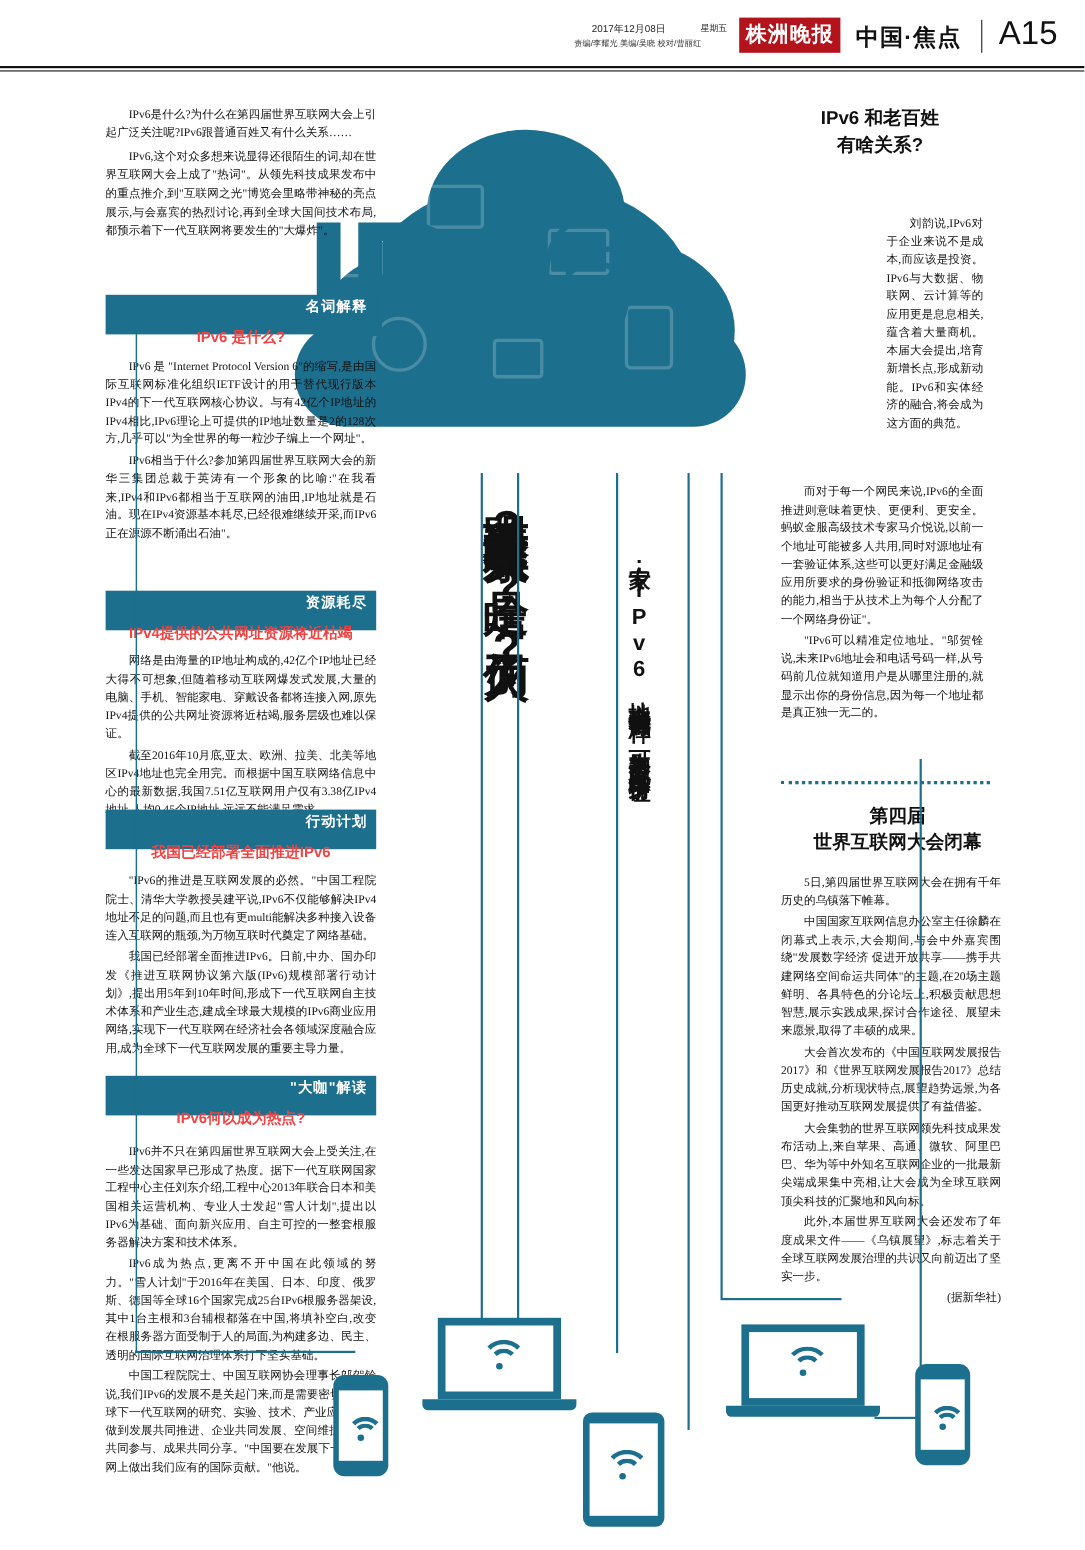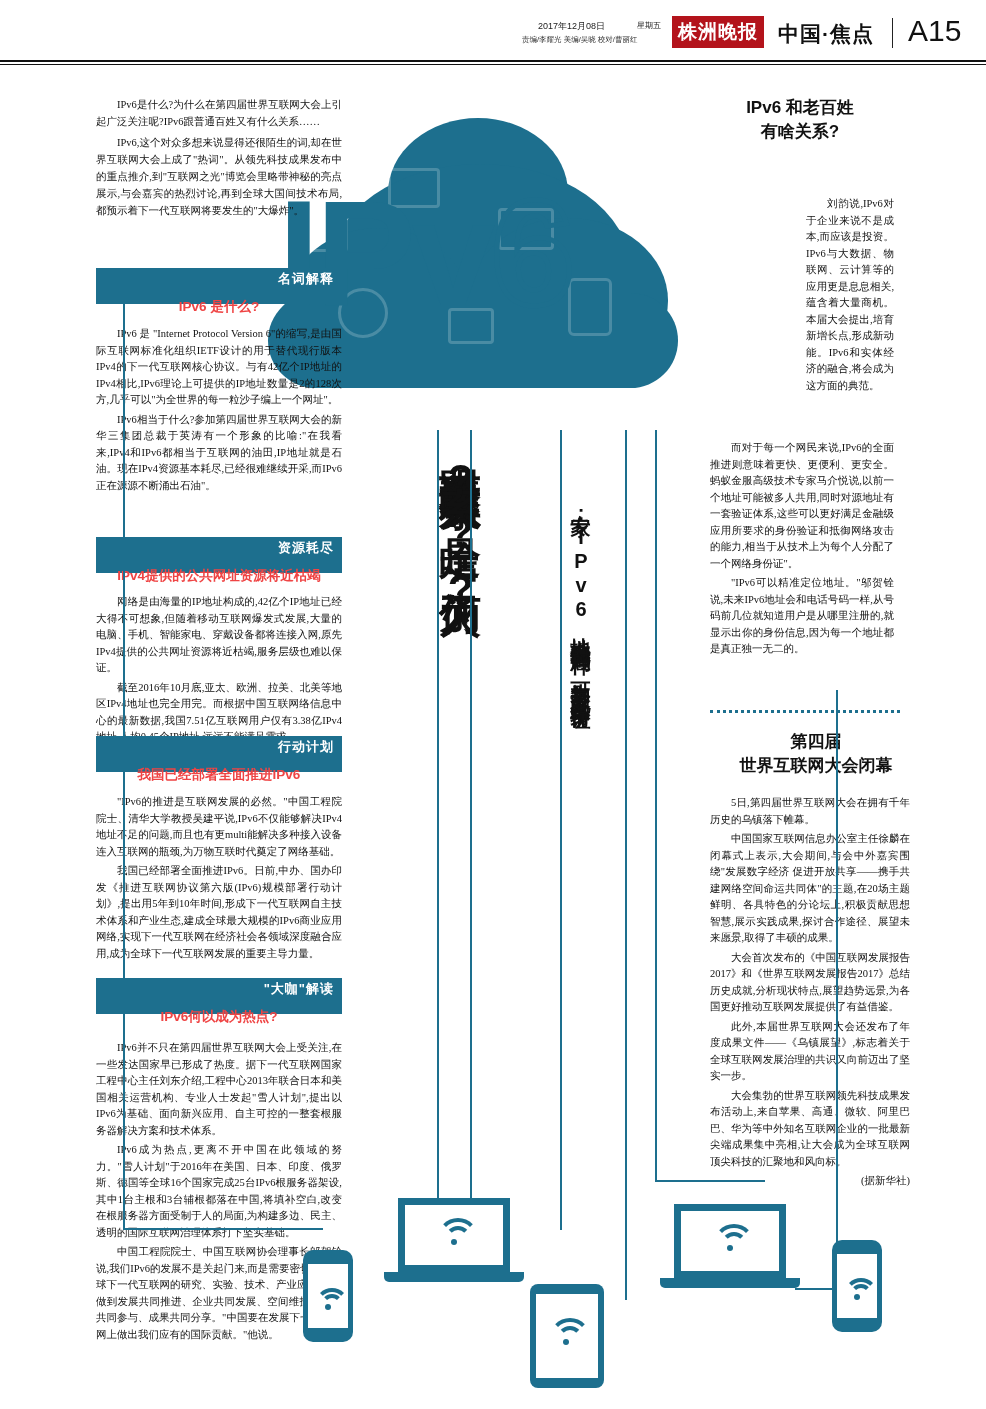--- a/index.html
+++ b/index.html
@@ -168,22 +168,22 @@
 
   <div class="dotrule" style="left:710px;top:710px;width:190px;"></div>
 
   <div class="rhead" style="left:716px;top:730px;white-space:pre-line;">第四届
 世界互联网大会闭幕</div>
 
   <div class="rbody2" style="left:710px;top:795px;">
     <p>5日,第四届世界互联网大会在拥有千年历史的乌镇落下帷幕。</p>
     <p>中国国家互联网信息办公室主任徐麟在闭幕式上表示,大会期间,与会中外嘉宾围绕"发展数字经济  促进开放共享——携手共建网络空间命运共同体"的主题,在20场主题鲜明、各具特色的分论坛上,积极贡献思想智慧,展示实践成果,探讨合作途径、展望未来愿景,取得了丰硕的成果。</p>
     <p>大会首次发布的《中国互联网发展报告2017》和《世界互联网发展报告2017》总结历史成就,分析现状特点,展望趋势远景,为各国更好推动互联网发展提供了有益借鉴。</p>
+    <p>大会集勃的世界互联网领先科技成果发布活动上,来自苹果、高通、微软、阿里巴巴、华为等中外知名互联网企业的一批最新尖端成果集中亮相,让大会成为全球互联网顶尖科技的汇聚地和风向标。</p>
     <p>此外,本届世界互联网大会还发布了年度成果文件——《乌镇展望》,标志着关于全球互联网发展治理的共识又向前迈出了坚实一步。</p>
-    <p>大会集勃的世界互联网领先科技成果发布活动上,来自苹果、高通、微软、阿里巴巴、华为等中外知名互联网企业的一批最新尖端成果集中亮相,让大会成为全球互联网顶尖科技的汇聚地和风向标。</p>
     <p style="text-align:right;text-indent:0;">(据新华社)</p>
   </div>
 
   <div class="conn" style="left:123px;top:300px;width:0;height:930px;border-width:0 0 0 2px;border-radius:0 0 0 14px;"></div>
   <div class="conn" style="left:123px;top:1228px;width:200px;height:0;border-width:2px 0 0 0;"></div>
 
   <div class="conn" style="left:437px;top:430px;width:0;height:790px;border-width:0 0 0 2px;"></div>
   <div class="conn" style="left:470px;top:430px;width:0;height:830px;border-width:0 0 0 2px;"></div>
   <div class="conn" style="left:560px;top:430px;width:0;height:800px;border-width:0 0 0 2px;"></div>
   <div class="conn" style="left:625px;top:430px;width:0;height:870px;border-width:0 0 0 2px;"></div>

